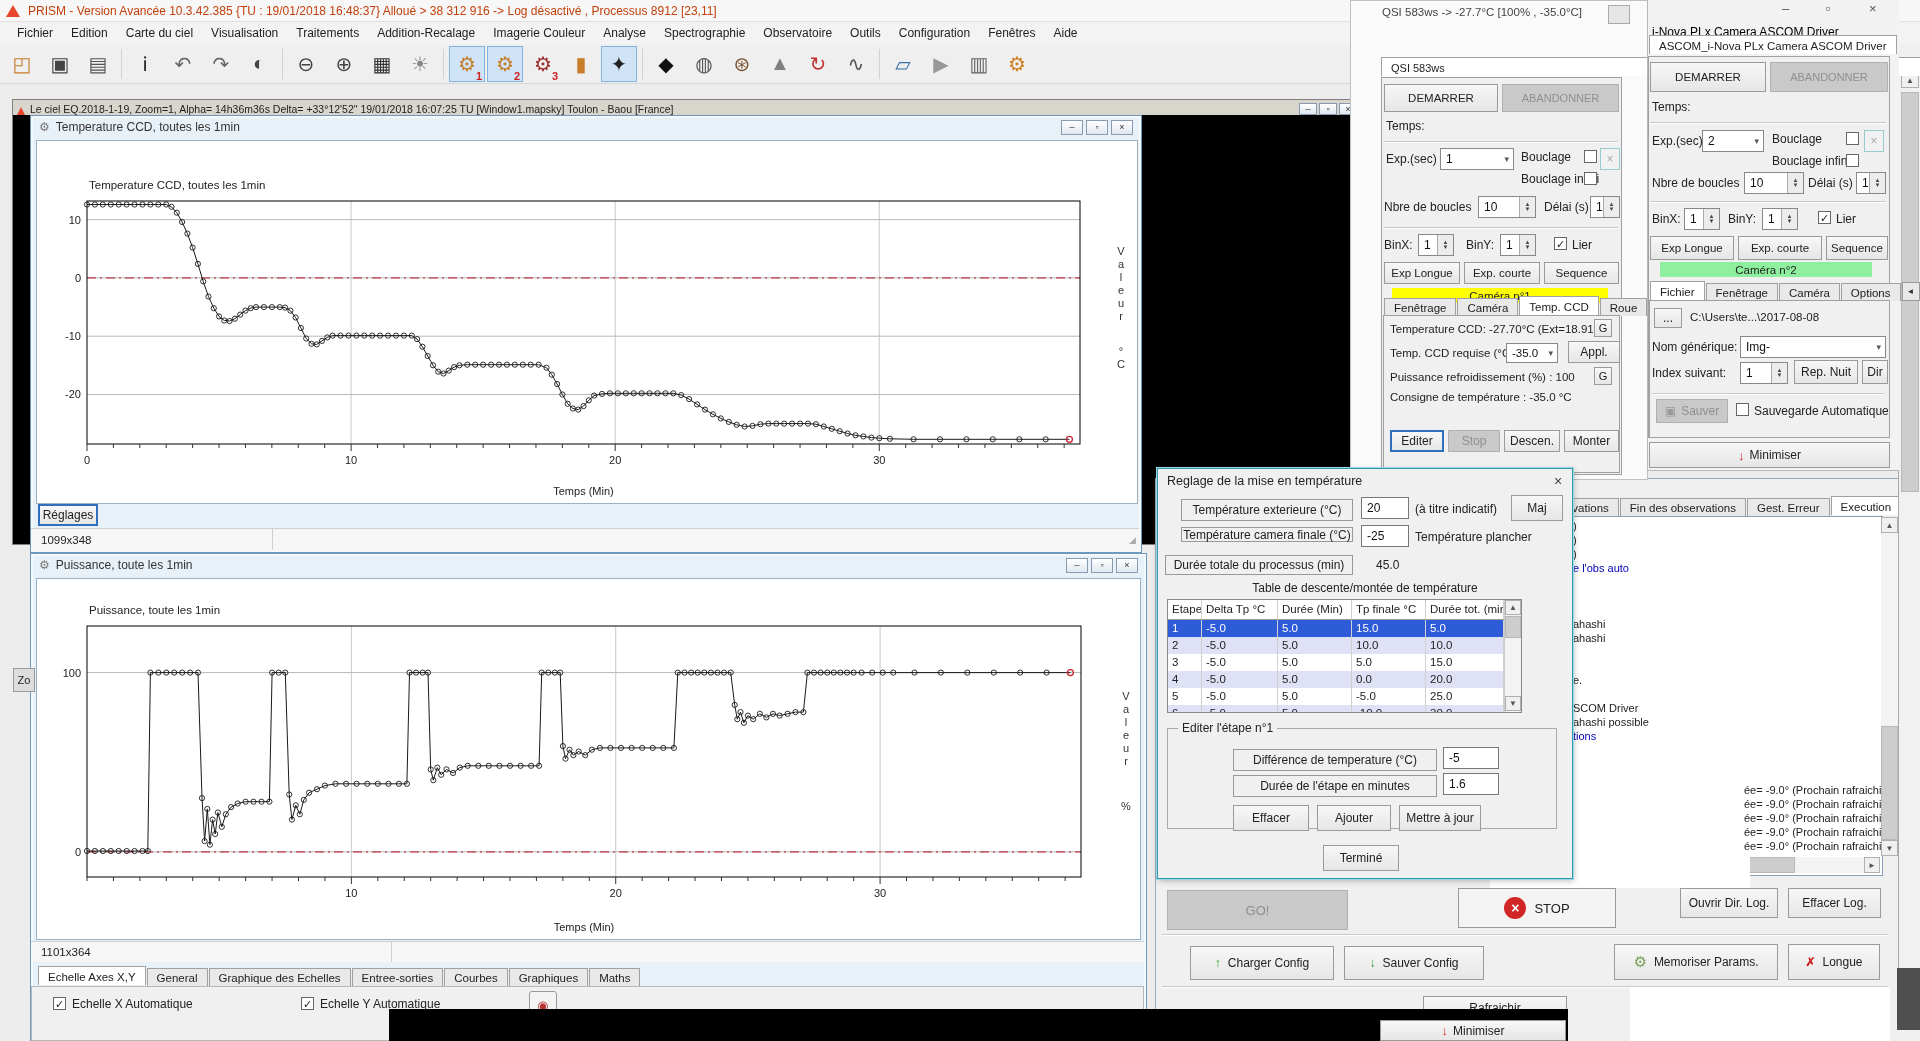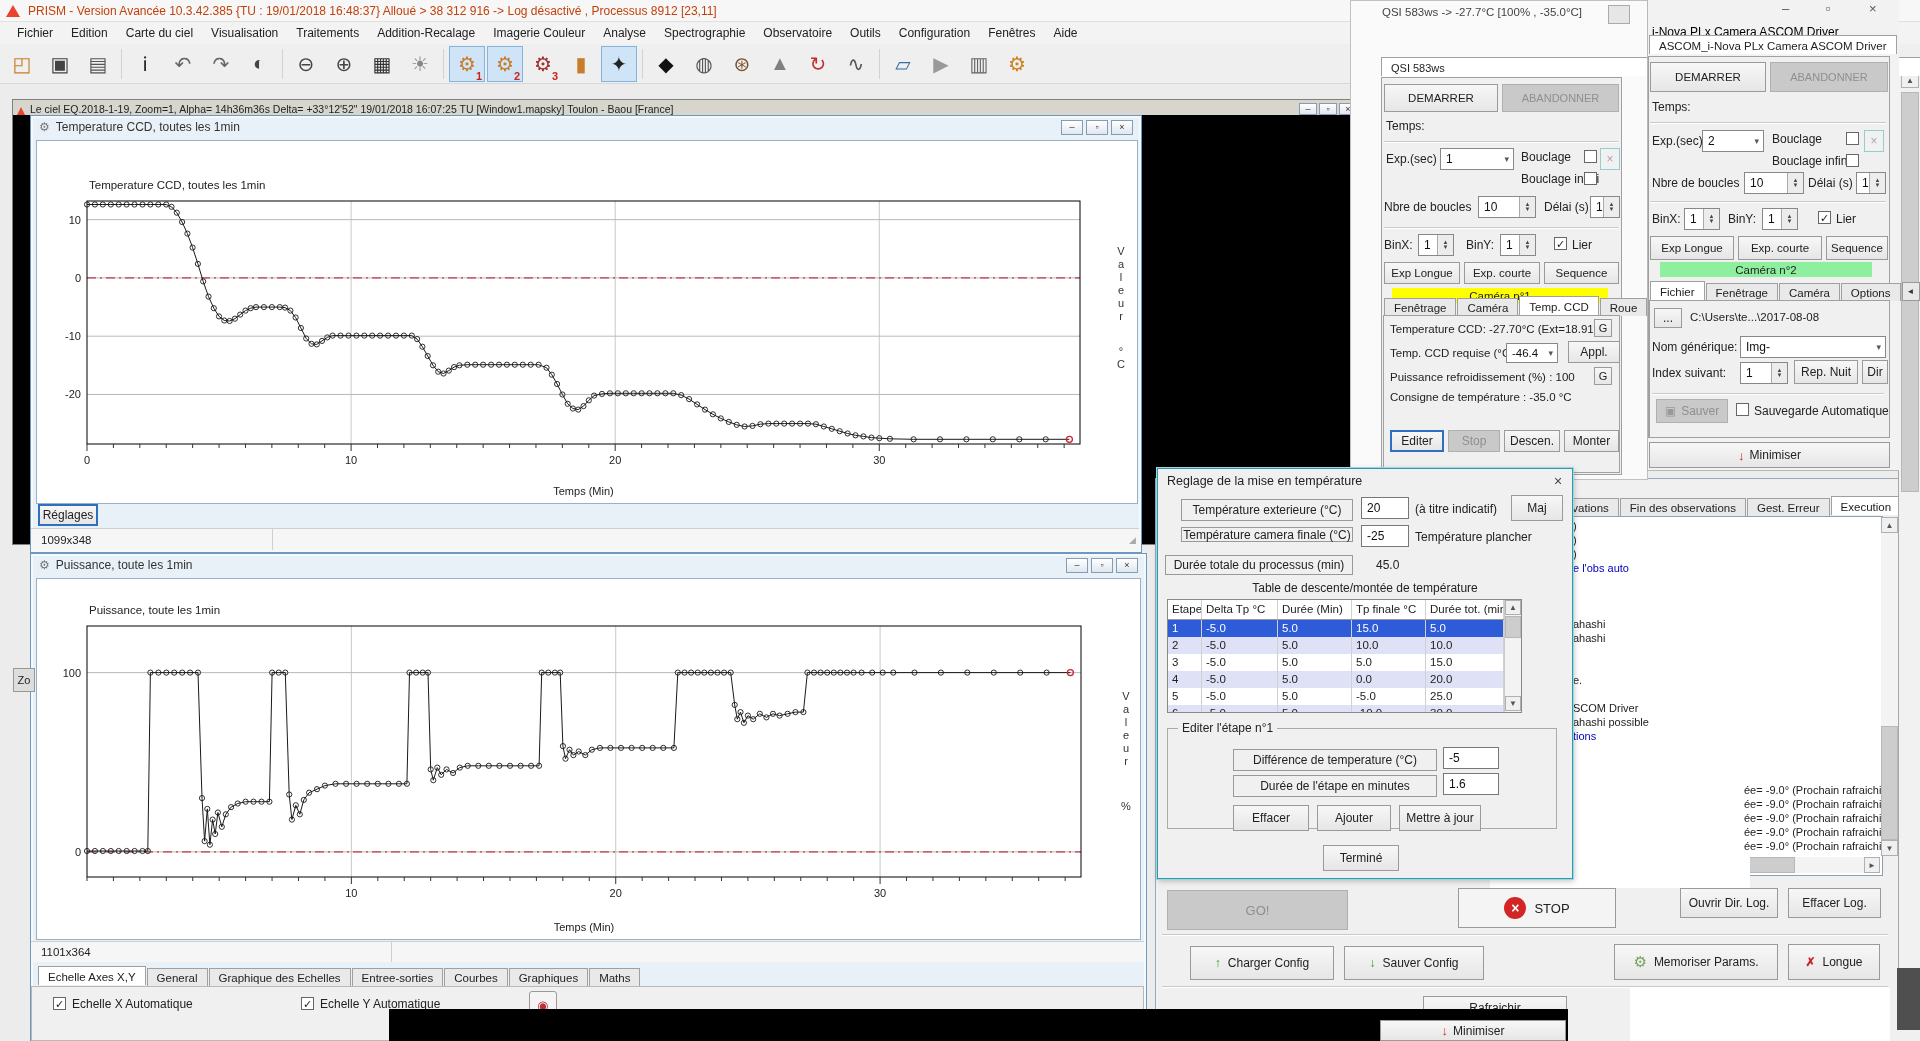--- a/index.html
+++ b/index.html
@@ -761,21 +761,21 @@
       <span class="tab active">Temp. CCD</span>
       <span class="tab">Roue</span>
       <span class="tabarrow">◄</span>
       <span class="tabarrow">►</span>
     </div>
   <div class="panel" style="left:1383px;top:315px;width:237px;height:158px;background:#f0f0f0"></div>
   <span class="lbl s115" style="left:1390px;top:323px">Temperature CCD: -27.70°C (Ext=18.91°C)</span>
   <div class="btn" style="left:1594px;top:319px;width:18px;height:18px;font-size:11px">G</div>
   <span class="lbl s115" style="left:1390px;top:347px">Temp. CCD requise (°C)</span>
   <div class="combo" style="left:1506px;top:343px;width:52px;height:20px;font-size:11.5px">
-      <span>-46.4</span>
+      <span>-35.0</span>
     </div>
   <div class="btn" style="left:1568px;top:341px;width:52px;height:22px">Appl.</div>
   <span class="lbl s115" style="left:1390px;top:371px">Puissance refroidissement (%) : 100</span>
   <div class="btn" style="left:1594px;top:367px;width:18px;height:18px;font-size:11px">G</div>
   <span class="lbl s115" style="left:1390px;top:391px">Consigne de température : -35.0 °C</span>
   <div class="btn focus" style="left:1390px;top:430px;width:54px;height:22px">Editer</div>
   <div class="btn dis" style="left:1448px;top:430px;width:52px;height:22px">Stop</div>
   <div class="btn" style="left:1504px;top:430px;width:56px;height:22px">Descen.</div>
   <div class="btn" style="left:1564px;top:430px;width:55px;height:22px">Monter</div>
 </div>

